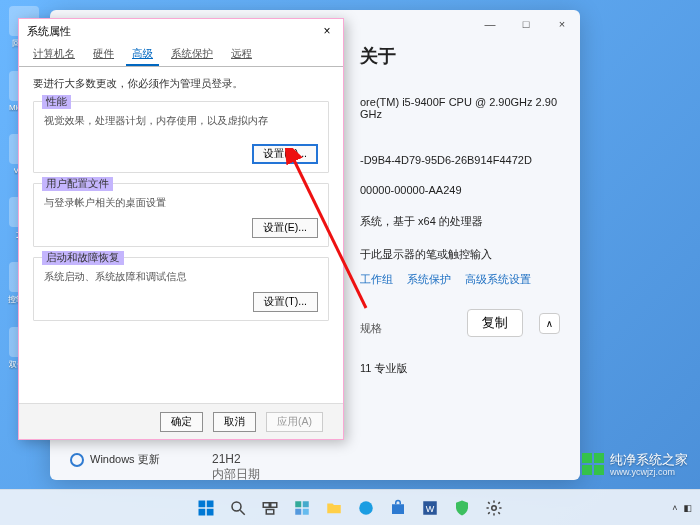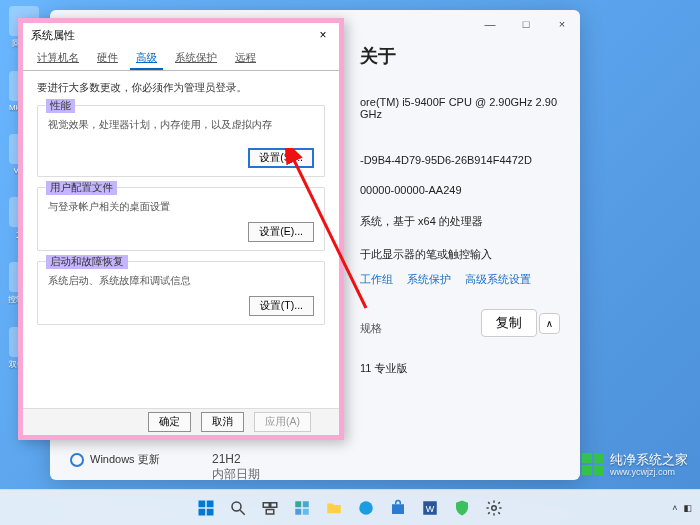--- a/index.html
+++ b/index.html
@@ -14,45 +14,45 @@
 
 
 .bgwin { position: absolute; left: 50px; top: 10px; width: 530px; height: 470px; background: #f5f7fb; border-radius: 6px; box-shadow: 0 4px 24px rgba(0,0,0,.2); overflow: hidden; }
 .bgwin .titlebar { height: 28px; display: flex; align-items: center; justify-content: flex-end; padding-right: 6px; gap: 12px; font-size: 11px; color: #444; }
 .bgwin .tbtn { width: 24px; text-align: center; cursor: pointer; }
 .bgwin .header { padding: 6px 20px 10px; font-size: 18px; font-weight: 600; color: #222; }
 .bgwin .body { padding: 4px 20px; font-size: 11px; color: #333; }
 .specval { color: #222; margin-top: 14px; }
 .links { display: flex; gap: 14px; color: #1b6ec2; margin-top: 10px; font-size: 11px; align-items: flex-end; }
 .links span { cursor: pointer; }
-.copyrow { display: flex; align-items: center; gap: 2px; margin-top: 22px; }
+.copyrow { display: flex; align-items: center; gap: 16px; margin-top: 22px; }
 .copybtn { border: 1px solid #ccc; background: #fff; padding: 4px 14px; border-radius: 4px; font-size: 13px; cursor: pointer; }
 .chev { border: 1px solid #ccc; background: #fff; padding: 4px 6px; border-radius: 4px; font-size: 10px; cursor: pointer; }
 .sec-hdr { color: #555; font-size: 11px; margin-top: 10px; }
 .wupdate { position: absolute; left: 70px; top: 452px; font-size: 11px; color: #333; display: flex; align-items: center; gap: 6px; }
 .wupdate .ic { width: 14px; height: 14px; border: 2px solid #2f7bd1; border-radius: 50%; display: inline-block; }
 .verlabel { position: absolute; left: 212px; top: 452px; font-size: 12px; color: #444; }
 
 
-.dialog { position: absolute; left: 18px; top: 18px; width: 326px; height: 422px; background: #fff; border: 5px solid #f9a8d4; box-shadow: 3px 3px 12px rgba(0,0,0,.25); }
+.dialog { position: absolute; left: 18px; top: 18px; width: 326px; height: 422px; background: #fff; border: 1px solid #f9a8d4; box-shadow: 3px 3px 12px rgba(0,0,0,.25); }
 .dialog .dtitle { height: 24px; display: flex; align-items: center; justify-content: space-between; padding: 0 6px 0 8px; font-size: 11px; }
 .dialog .dtitle .x { width: 20px; text-align: center; cursor: pointer; font-size: 12px; }
 .tabs { display: flex; gap: 6px; padding: 0 8px; border-bottom: 1px solid #bbb; font-size: 10.5px; color: #555; }
 .tab { padding: 4px 6px 3px; cursor: pointer; text-decoration: underline; }
 .tab.active { color: #0067c0; border-bottom: 2px solid #0067c0; }
 .dlgbody { padding: 10px 14px 8px; font-size: 10.5px; color: #333; }
 .hint { margin-bottom: 10px; }
 .group { border: 1px solid #ddd; border-radius: 1px; padding: 10px 10px 10px; margin-bottom: 10px; position: relative; }
 .group .gtitle { position: absolute; top: -7px; left: 8px; background: #c4b5fd; padding: 0 4px; font-size: 10.5px; color: #333; }
 .group .gdesc { color: #555; margin-top: 2px; margin-bottom: 24px; font-size: 10.2px; }
 .group .gbtn { position: absolute; right: 10px; bottom: 8px; }
 .wbtn { border: 1px solid #8f8f8f; background: #fafafa; font-size: 10.5px; padding: 2px 10px; cursor: pointer; }
 .wbtn.highlight { border: 2px solid #2374d6; padding: 1px 9px; }
 .envrow { display: flex; justify-content: flex-end; margin-top: 4px; margin-bottom: 8px; }
-.footer { position: absolute; left: 0; right: 0; bottom: 0; height: 27px; border-top: 1px solid #ddd; display: flex; justify-content: flex-end; align-items: center; gap: 10px; padding-right: 28px; background: #f4f4f4; }
+.footer { position: absolute; left: 0; right: 0; bottom: 0; height: 36px; border-top: 1px solid #ddd; display: flex; justify-content: flex-end; align-items: center; gap: 10px; padding-right: 20px; background: #f4f4f4; }
 
 
 .arrow { position: absolute; left: 280px; top: 148px; pointer-events: none; }
 
 
 .wm { position: absolute; right: 12px; bottom: 48px; display: flex; align-items: center; gap: 6px; color: #fff; font-size: 13px; text-shadow: 0 1px 2px rgba(0,0,0,.4); }
 .wm .logo { display: grid; grid-template-columns: 10px 10px; grid-template-rows: 10px 10px; gap: 2px; }
 .wm .logo div { background: #35c24a; }
 .wm .sub { font-size: 9px; opacity: .85; display: block; margin-top: -2px; }
 

